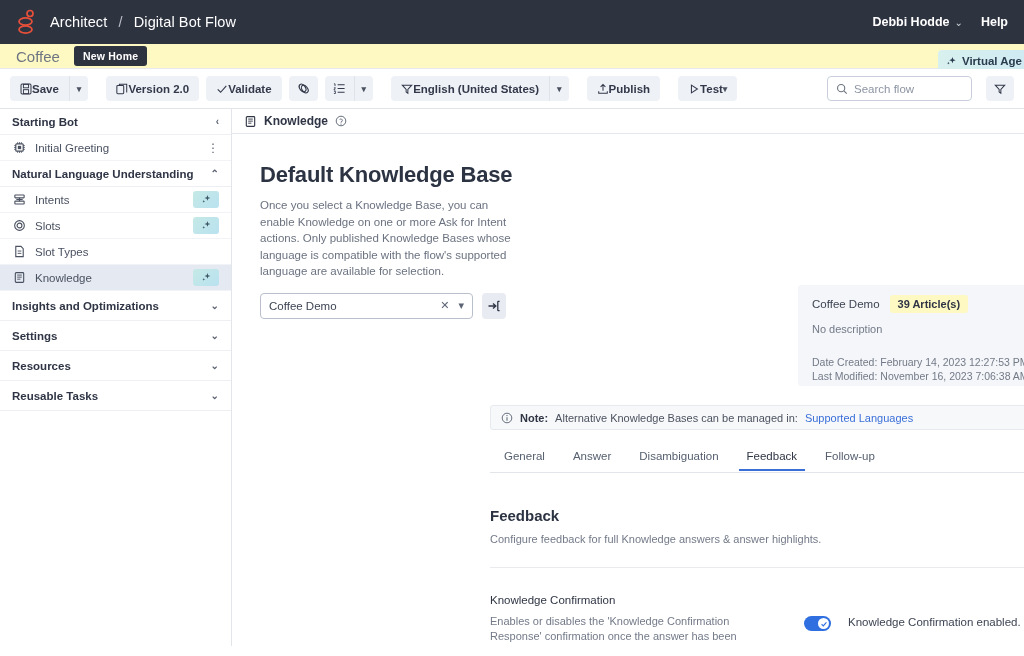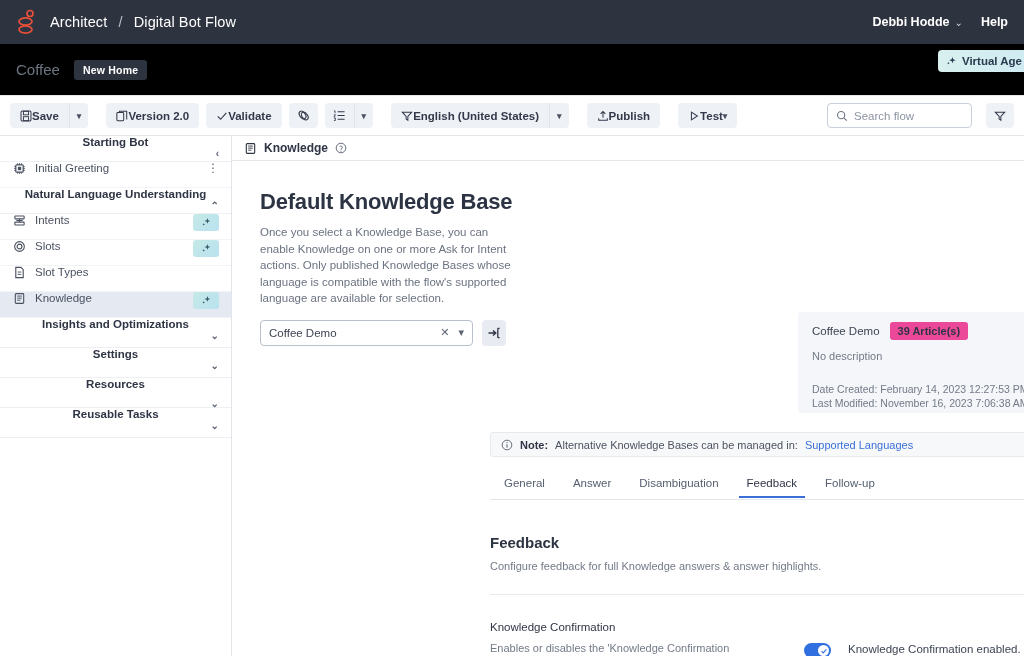--- a/index.html
+++ b/index.html
@@ -19,21 +19,21 @@
   .logo { width: 22px; height: 26px; margin-right: 12px; flex: none; position: relative; }
   .crumbs { font-size: 14.5px; color: #ffffff; letter-spacing: .1px; }
   .crumbs .sep { color: #b9bec9; margin: 0 7px; }
   .top-right { margin-left: auto; display: flex; align-items: center; gap: 18px; font-size: 12.5px; font-weight: bold; }
   .top-right .caret { font-size: 10px; font-weight: normal; margin-left: 5px; color: #d3d7de;}
   .user-chip { display: flex; align-items: center; white-space: nowrap;}
   .help-chip { white-space: nowrap; }
 
   
   .namerow {
-    height: 52px; background: #000000; border-bottom: 1px solid #e7e9ee;
+    height: 25px; background: #fef9c3; border-bottom: 1px solid #e7e9ee;
     display: flex; align-items: center; padding: 0 16px; position: relative;
   }
   .flowname { font-size: 15px; color: #6e7582; }
   .badge-newhome {
     margin-left: 14px; background: #2e3340; color: #fff;
     font-size: 10.5px; font-weight: bold; padding: 4px 9px; border-radius: 3px;
     letter-spacing: .2px;
   }
   .va-btn {
     position: absolute; right: -8px; top: 6px;
@@ -68,25 +68,24 @@
 
   
   .body { display: flex; height: calc(656px - 44px - 35px - 40px); }
 
   
   .sidebar { width: 232px; flex: none; background: #ffffff; border-right: 1px solid #e2e5ea; }
   .sec-head {
     height: 26px; display: flex; align-items: center; padding: 0 12px;
     font-size: 11.5px; font-weight: bold; color: #2f3545;
     border-bottom: 1px solid #edeff3;
-    flex-direction: column;
   }
   .sec-head .arr { margin-left: auto; font-size: 10px; color: #5b6372; }
   .nav-item {
-    height: 26px; display: flex; align-items: flex-start; padding: 0 12px;
+    height: 26px; display: flex; align-items: center; padding: 0 12px;
     font-size: 11.5px; color: #4a5160; border-bottom: 1px solid #f2f3f6;
     position: relative;
   }
   .nav-item.active { background: #e5e9f2; }
   .nav-item .nico { width: 15px; margin-right: 8px; display: flex; align-items: center; justify-content: center; flex: none; }
   .nav-item .kebab { margin-left: auto; color: #5b6372; font-size: 12px; letter-spacing: 0; line-height: 1; }
   .ai-badge {
     margin-left: auto; width: 26px; height: 17px; border-radius: 3px;
     background: linear-gradient(135deg,#c5e9e6,#b9e2f0);
     display: flex; align-items: center; justify-content: center;
@@ -116,21 +115,21 @@
   }
 
   
   .info-card {
     position: absolute; left: 566px; top: 176px; width: 470px; height: 101px;
     background: #f4f6f9; border-radius: 3px; padding: 10px 14px;
   }
   .ic-row1 { display: flex; align-items: center; gap: 10px; }
   .ic-name { font-size: 11.5px; color: #3d4453; }
   .ic-pill {
-    background: #ec4899; color: #2f3545; font-size: 11px; font-weight: bold;
+    background: #fef9c3; color: #2f3545; font-size: 11px; font-weight: bold;
     padding: 3px 8px; border-radius: 3px;
   }
   .ic-desc { margin-top: 10px; font-size: 11px; color: #737a88; }
   .ic-dates { position: absolute; left: 14px; top: 70px; font-size: 10.5px; color: #737a88; line-height: 14px; }
 
   
   .notebar {
     position: absolute; left: 258px; top: 296px; width: 778px; height: 25px;
     background: #f7f8fa; border: 1px solid #e6e9ee; border-radius: 3px;
     display: flex; align-items: center; gap: 7px; padding: 0 10px;

